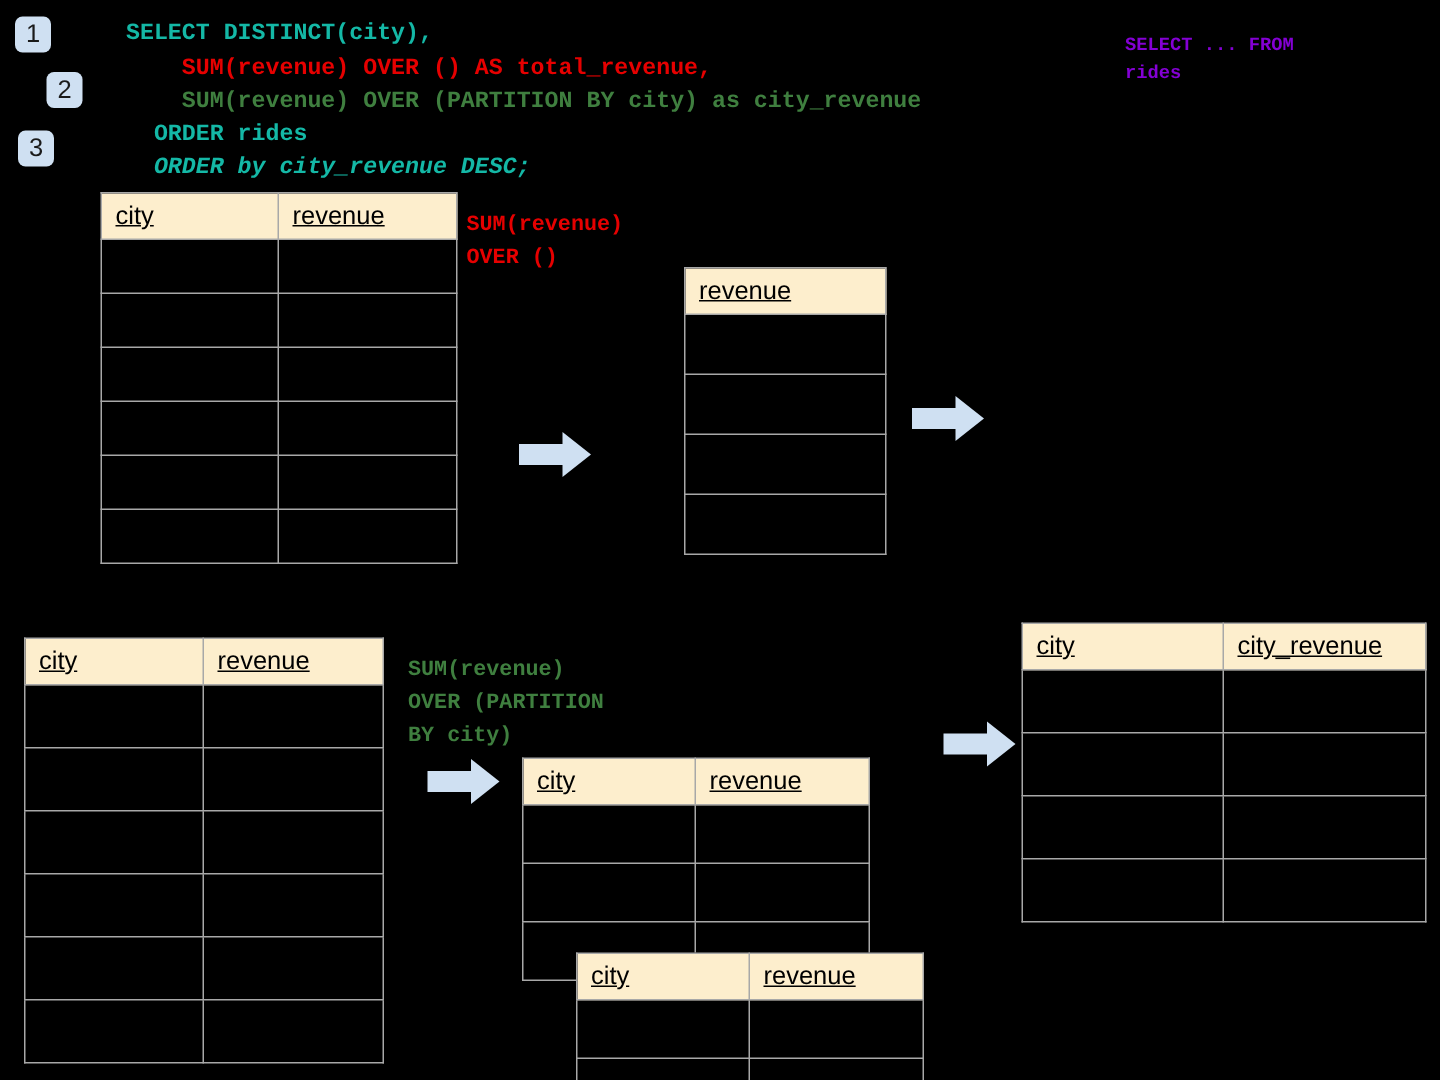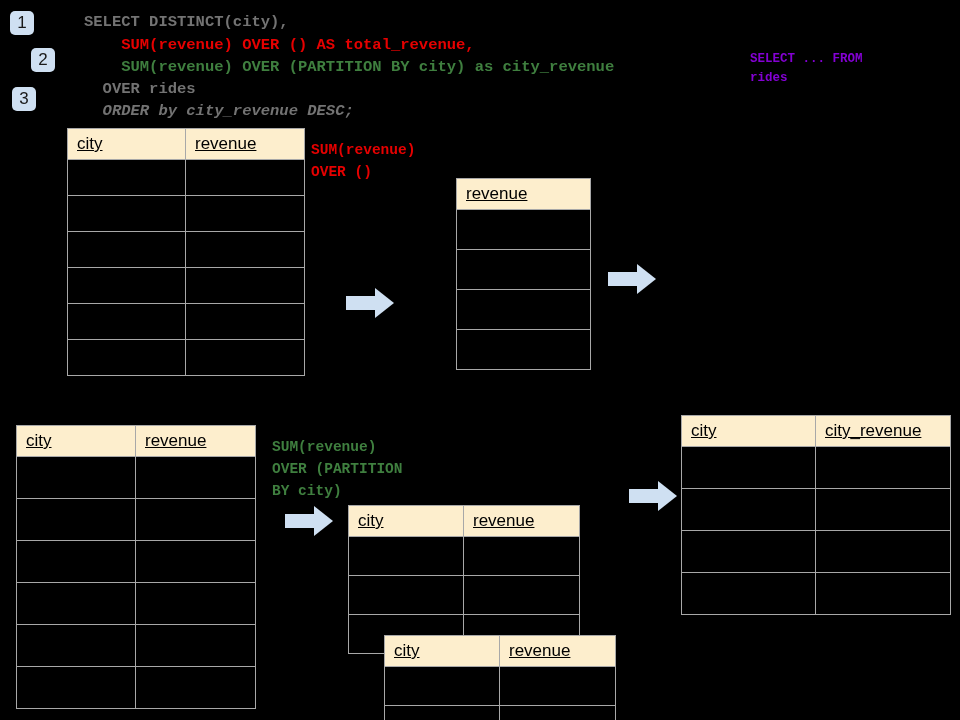--- a/index.html
+++ b/index.html
@@ -33,21 +33,21 @@
   
   .code {
     position: absolute;
     font-family: "Liberation Mono", monospace;
     font-size: 15.5px;
     line-height: 21.5px;
     white-space: pre;
     letter-spacing: 0px;
     font-weight: bold;
   }
-  .c-purple { color: #737373; }
+  .c-purple { color: #14b8a6; }
   .c-red    { color: #e60000; }
   .c-green  { color: #3f7f3f; }
 
   .code-small {
     position: absolute;
     font-family: "Liberation Mono", monospace;
     font-size: 12.5px;
     line-height: 19px;
     white-space: pre;
     font-weight: bold;
@@ -120,24 +120,24 @@
 
 <div id="canvas">
 
   <div class="badge" style="left:10px; top:11px;">1</div>
   <div class="badge" style="left:31px; top:48px;">2</div>
   <div class="badge" style="left:12px; top:87px;">3</div>
 
   <div class="code c-purple" style="left:84px; top:12px;">SELECT DISTINCT(city),</div>
   <div class="code c-green" style="left:84px; top:57px;">    SUM(revenue) OVER (PARTITION BY city) as city_revenue</div>
   <div class="code c-red" style="left:84px; top:35px;">    SUM(revenue) OVER () AS total_revenue,</div>
-  <div class="code c-purple" style="left:84px; top:79px;">  OVER rides</div>
+  <div class="code c-purple" style="left:84px; top:79px;">  ORDER rides</div>
   <div class="code c-purple" style="left:84px; top:101px;font-style:italic;">  ORDER by city_revenue DESC;</div>
 
-  <div class="code-small" style="left:750px; top:50px;">SELECT ... FROM
+  <div class="code-small" style="left:750px; top:21px;">SELECT ... FROM
 rides</div>
 
   <div class="annot red" style="left:311px; top:139px;">SUM(revenue)
 OVER ()</div>
 
   <div class="annot green" style="left:272px; top:436px;">SUM(revenue)
 OVER (PARTITION
 BY city)</div>
 
   <table class="tbl" style="left:67px; top:128px; width:237px;">

